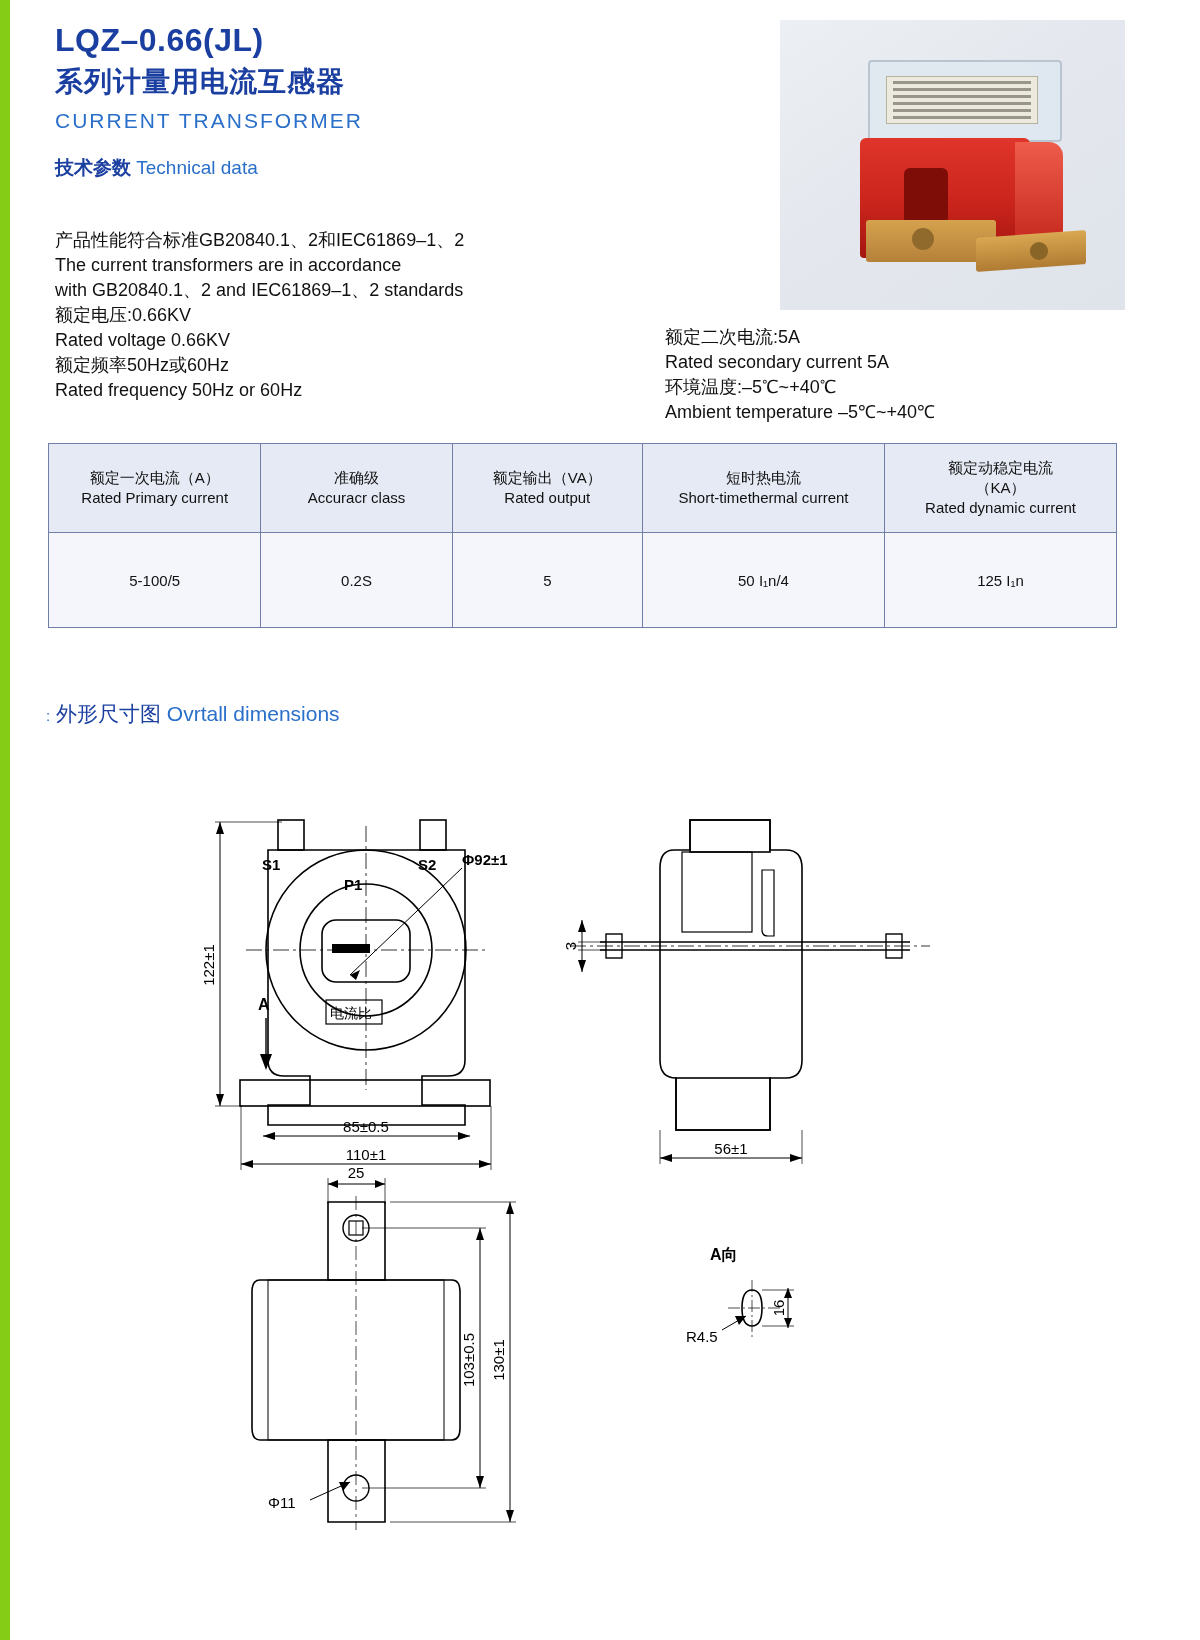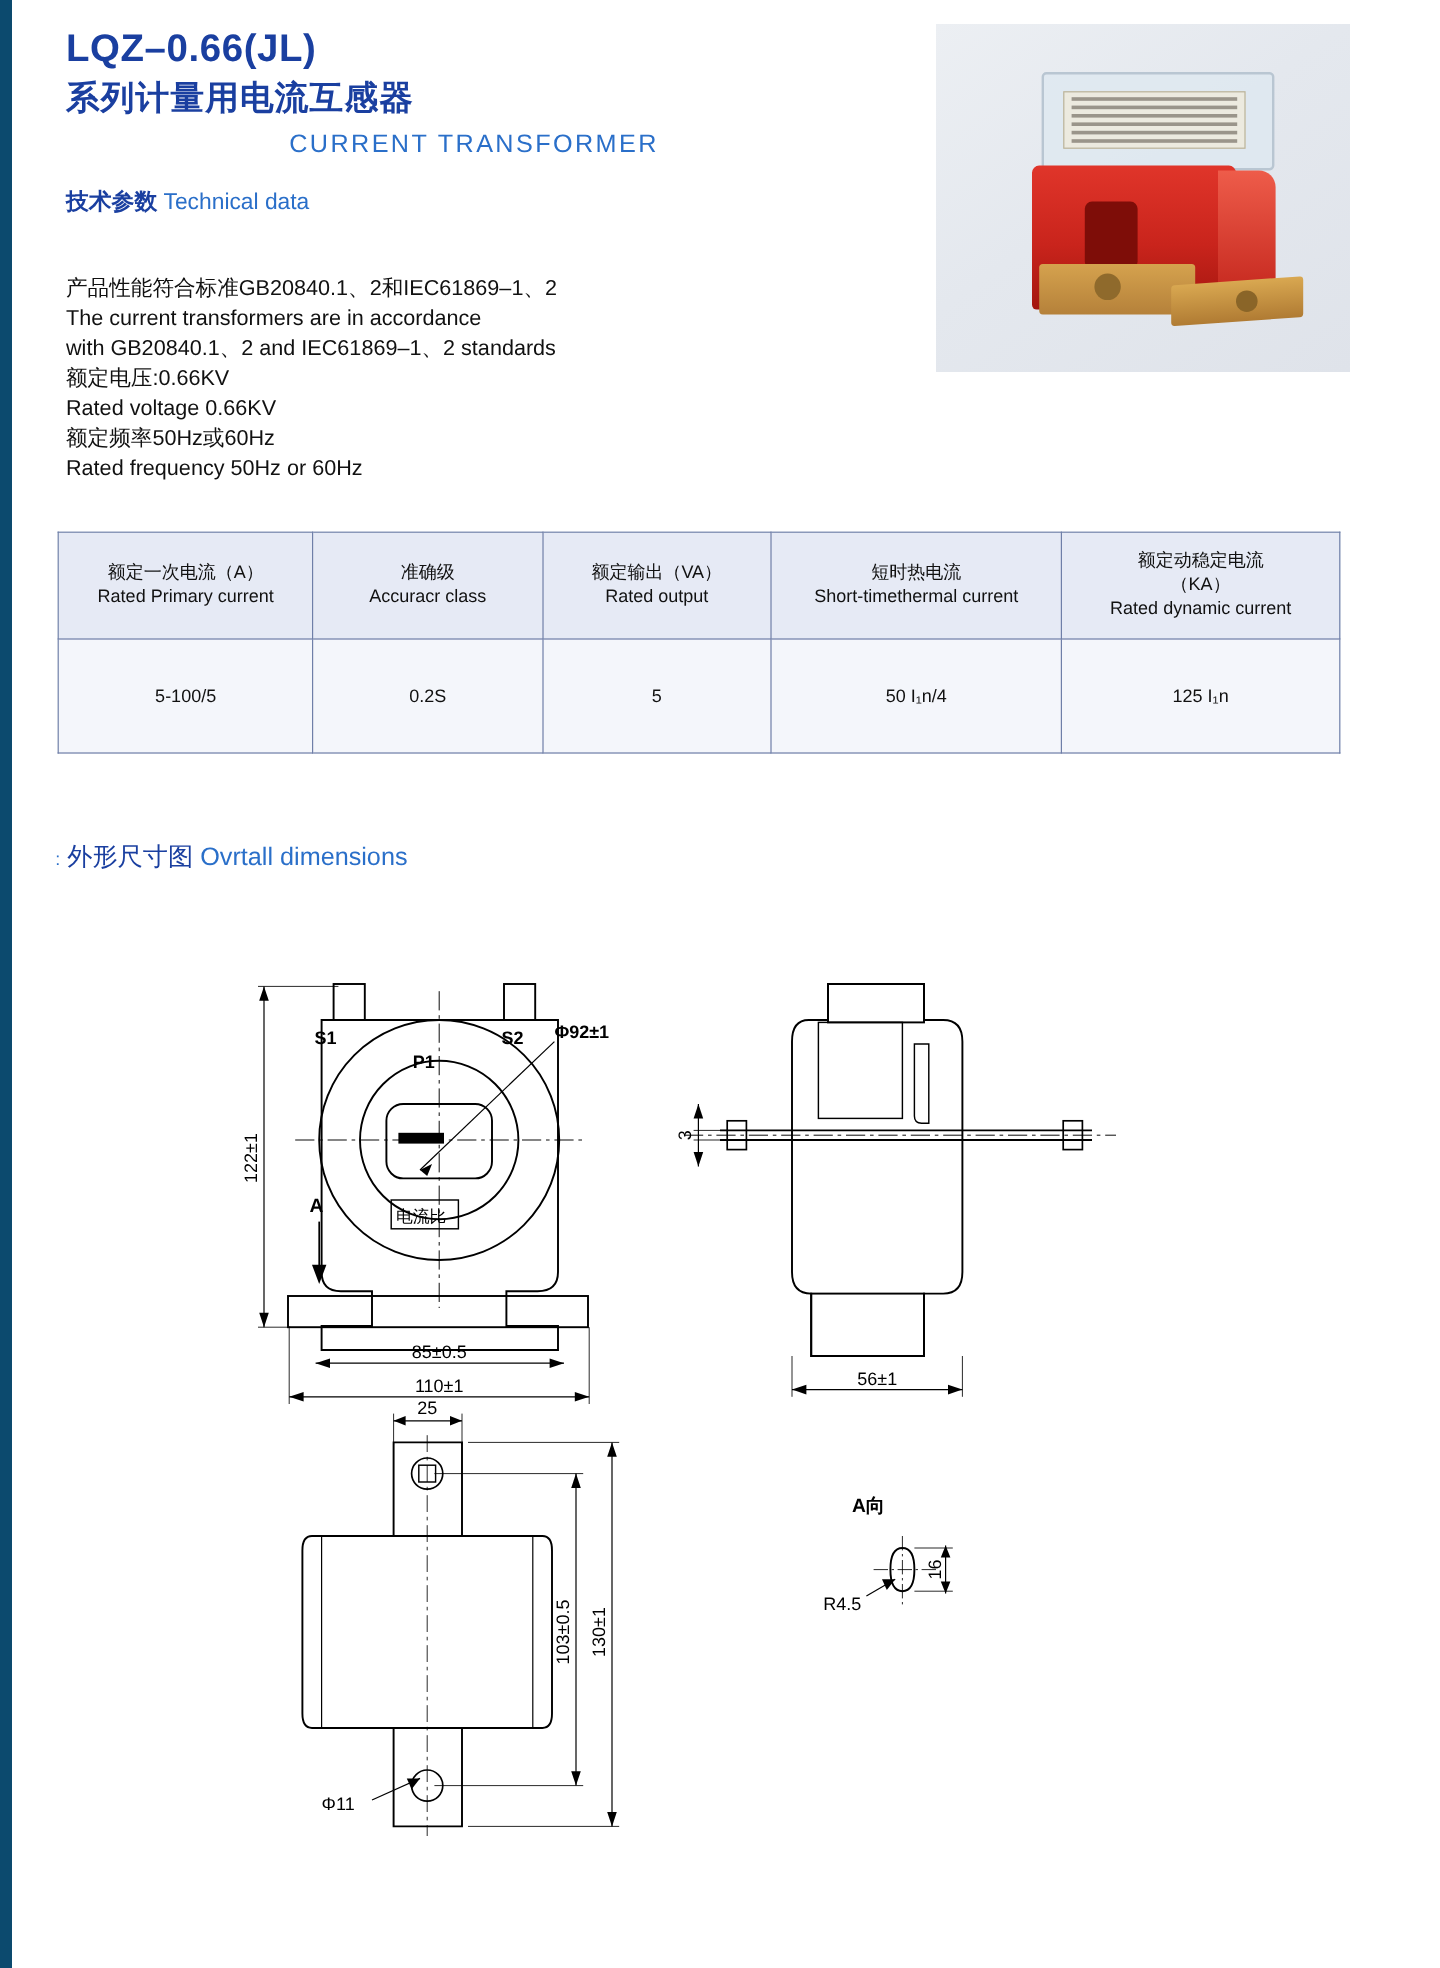--- a/index.html
+++ b/index.html
@@ -6,38 +6,38 @@
   body {
     width:1200px; height:1640px;
     background:#ffffff;
     font-family:"Liberation Sans", sans-serif;
     color:#111;
     position:relative;
     overflow:hidden;
   }
   .page {
     position:absolute; left:0; top:0; width:1200px; height:1640px;
-    border-left:10px solid #0c4a6e;
+    border-left:10px solid #84cc16;
     box-sizing:border-box;
     background:#fff;
   }
   .inner { position:absolute; left:0; top:0; width:1190px; height:1640px; }
 
   
   .title-block { position:absolute; left:45px; top:22px; width:680px; }
   .t1 {
     font-size:32px; font-weight:bold; color:#1a3fa0; letter-spacing:0.5px;
     font-family:"Liberation Sans", sans-serif;
   }
   .t2 {
     font-size:28px; font-weight:bold; color:#1a3fa0; margin-top:4px;
     letter-spacing:1px;
   }
   .t3 {
-    font-size:21px; color:#2a6fc9; margin-top:8px; letter-spacing:2px;text-align:center;
+    font-size:21px; color:#2a6fc9; margin-top:8px; letter-spacing:2px;
   }
   .t4 { margin-top:22px; font-size:19px; }
   .t4 .cn { font-weight:bold; color:#1a3fa0;margin-top:37px; }
   .t4 .en { color:#2a6fc9; }
 
   .spec-left {
     position:absolute; left:45px; top:228px; width:560px;
     font-size:18px; line-height:25px; color:#111;
   }
   .spec-right {
@@ -154,20 +154,26 @@
     <div class="spec-left">
       <div>产品性能符合标准GB20840.1、2和IEC61869–1、2</div>
       <div>The current transformers are in accordance</div>
       <div>with GB20840.1、2 and IEC61869–1、2 standards</div>
       <div>额定电压:0.66KV</div>
       <div>Rated voltage 0.66KV</div>
       <div>额定频率50Hz或60Hz</div>
       <div>Rated frequency 50Hz or 60Hz</div>
     </div>
 
+    <div class="spec-right">
+      <div>额定二次电流:5A</div>
+      <div>Rated secondary current 5A</div>
+      <div>环境温度:–5℃~+40℃</div>
+      <div>Ambient temperature –5℃~+40℃</div>
+    </div>
 
     <div class="photo">
       <div class="ct-cover"></div>
       <div class="ct-label">
         <i></i>
           <i></i>
           <i></i>
           <i></i>
           <i></i>
           <i></i>

